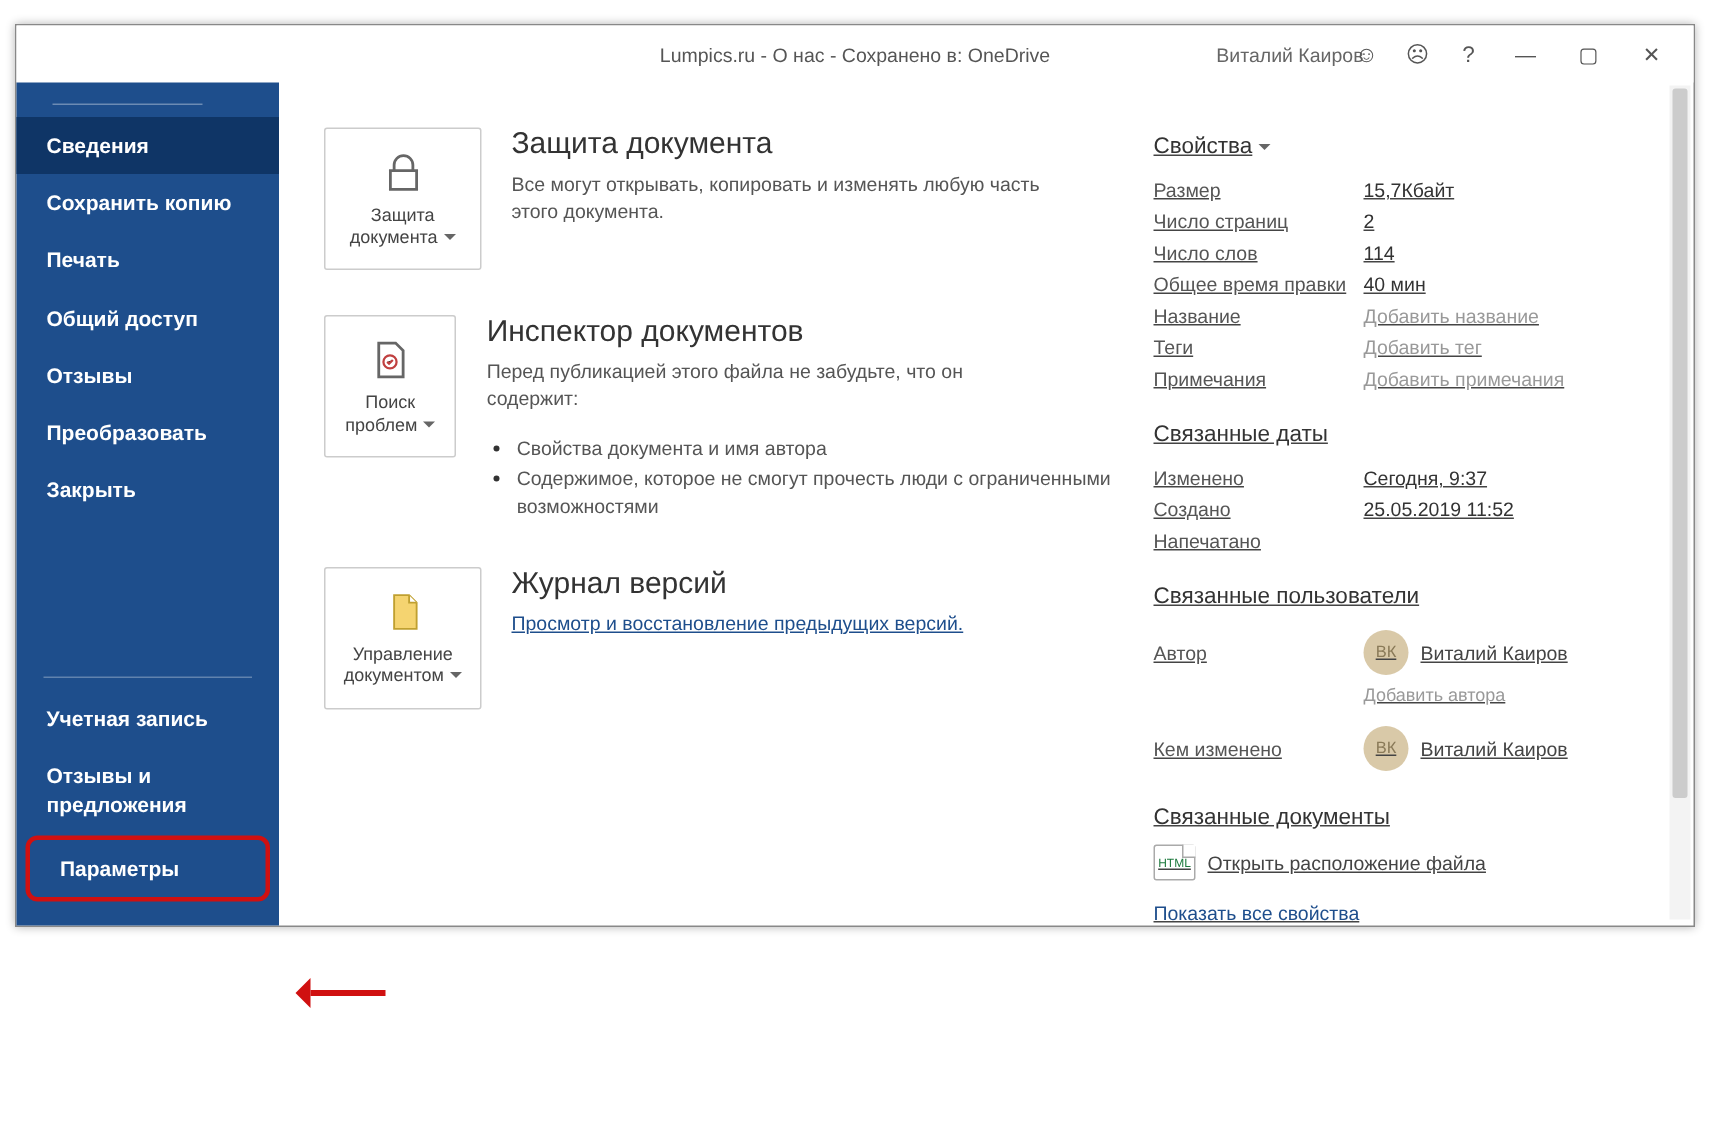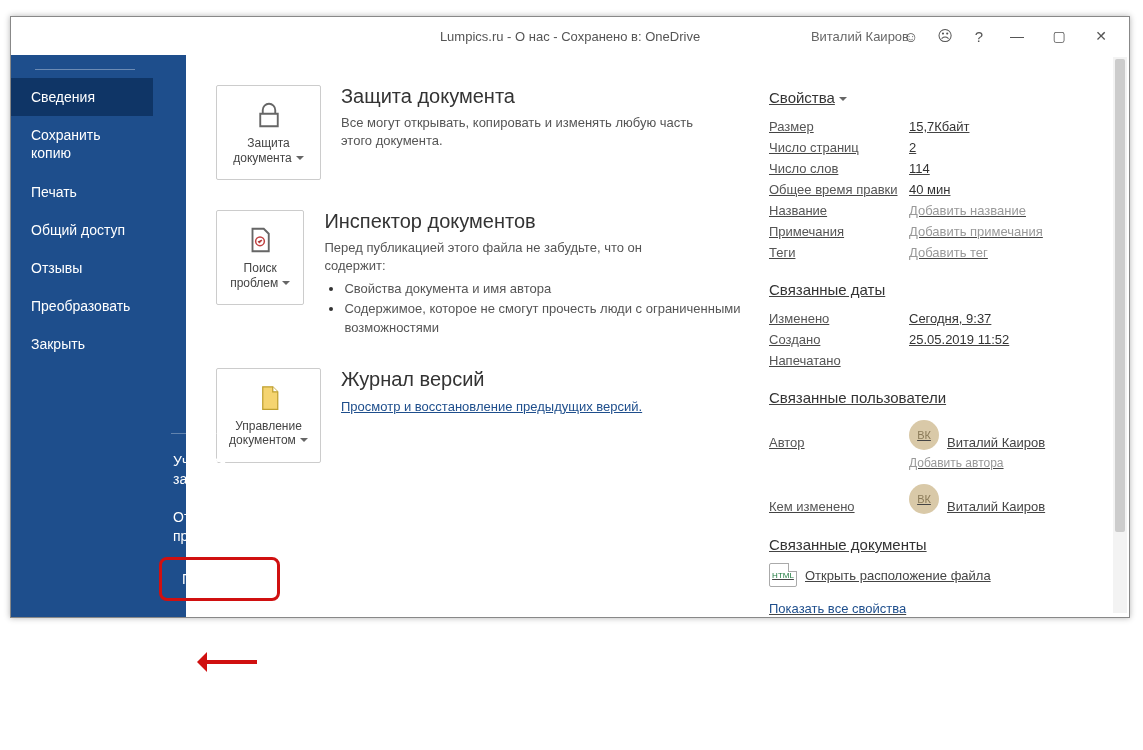--- a/index.html
+++ b/index.html
@@ -35,23 +35,24 @@
 .titlebar .user { position: absolute; right: 220px; }
 .win-controls { position: absolute; right: 0; display: flex; align-items: center; gap: 6px; padding-right: 10px; }
 .win-controls .ico { width: 28px; height: 28px; display: flex; align-items: center; justify-content: center; color: #555; font-size: 15px; cursor: pointer; }
 .win-controls .ico.big { width: 36px; font-size: 14px; }
 .body { flex: 1; display: flex; min-height: 0; }
 .sidebar {
   width: 175px;
   background: #1e4e8c;
   color: #fff;
   display: flex;
-  flex-direction: row;
+  flex-direction: column;
   font-size: 14px;
   position: relative;
+  font-weight: bold;
 }
 .sb-top { padding-top: 10px; }
 .sb-back { display: flex; align-items: center; padding: 4px 18px 8px; }
 .sb-back .line { height: 1px; background: rgba(255,255,255,0.35); width: 100px; margin-left: 6px; }
 .sb-item {
   padding: 10px 20px;
   cursor: pointer;
   line-height: 1.3;
 }
 .sb-item.active { background: #0f3566; }
@@ -83,31 +84,31 @@
   font-size: 12px;
   color: #444;
   text-align: center;
   cursor: pointer;
   padding: 6px 4px;
 }
 .tile svg { margin-bottom: 6px; }
 .tile-label { line-height: 1.2; }
 .section-body h2 { font-size: 20px; font-weight: 400; color: #333; margin-bottom: 6px; }
 .section-body p { font-size: 13px; color: #555; line-height: 1.4; max-width: 380px; }
-.section-body ul { font-size: 13px; color: #555; padding-left: 20px; margin-top: 4px; line-height: 1.5; }
+.section-body ul { font-size: 13px; color: #555; padding-left: 20px; margin-top: 14px; line-height: 1.5; }
 .section-body ul li::marker { color: #333; }
 .section-body a.link { color: #1e4e8c; font-size: 13px; text-decoration: underline; cursor: pointer; }
 .right-col { width: 340px; font-size: 13px; color: #444; padding-top: 4px; text-decoration: underline; }
 .right-col h3 { font-size: 15px; font-weight: 400; color: #333; margin-bottom: 10px; margin-top: 18px; }
 .right-col h3:first-child { margin-top: 0; }
 .prop-row { display: flex; padding: 3px 0; }
 .prop-row .k { width: 140px; color: #555; }
 .prop-row .v { color: #333; }
 .prop-row .v.placeholder { color: #999; cursor: pointer; }
-.person-row { display: flex; align-items: flex-end; padding: 4px 0; }
+.person-row { display: flex; align-items: center; padding: 4px 0; }
 .person-row .k { width: 140px; color: #555; }
 .avatar { width: 30px; height: 30px; border-radius: 50%; background: #d9c9a8; color: #8a7a58; display: inline-flex; align-items: center; justify-content: center; font-size: 11px; margin-right: 8px; }
 .add-author { color: #999; font-size: 12px; padding-left: 140px; margin-top: 2px; cursor: pointer; }
 .doc-link { display: flex; align-items: center; gap: 8px; margin-top: 6px; cursor: pointer; }
 .doc-link .ficon { width: 28px; height: 24px; border: 1px solid #aaa; border-radius: 2px; display: flex; align-items: center; justify-content: center; font-size: 8px; color: #1e7a3e; position: relative; }
 .doc-link .ficon::before { content:""; position:absolute; top:-1px; right:-1px; width:8px; height:8px; background:#fff; border-left:1px solid #aaa; border-bottom:1px solid #aaa; }
 .show-all { color: #1e4e8c; font-size: 13px; margin-top: 14px; cursor: pointer; }
 .caret-d::after { content: ""; display: inline-block; margin-left: 4px; border: 4px solid transparent; border-top-color: #666; transform: translateY(2px); }
 .arrow-annot {
   position: absolute;
@@ -236,26 +237,26 @@
             </div>
             <div class="prop-row">
               <span class="k">Общее время правки</span>
               <span class="v">40 мин</span>
             </div>
             <div class="prop-row">
               <span class="k">Название</span>
               <span class="v placeholder">Добавить название</span>
             </div>
             <div class="prop-row">
+              <span class="k">Теги</span>
+              <span class="v placeholder">Добавить тег</span>
+            </div>
+            <div class="prop-row">
               <span class="k">Примечания</span>
               <span class="v placeholder">Добавить примечания</span>
-            </div>
-            <div class="prop-row">
-              <span class="k">Теги</span>
-              <span class="v placeholder">Добавить тег</span>
             </div>
           </div>
 
         <h3>Связанные даты</h3>
         <div id="date-rows">
             <div class="prop-row">
               <span class="k">Изменено</span>
               <span class="v">Сегодня, 9:37</span>
             </div>
             <div class="prop-row">

